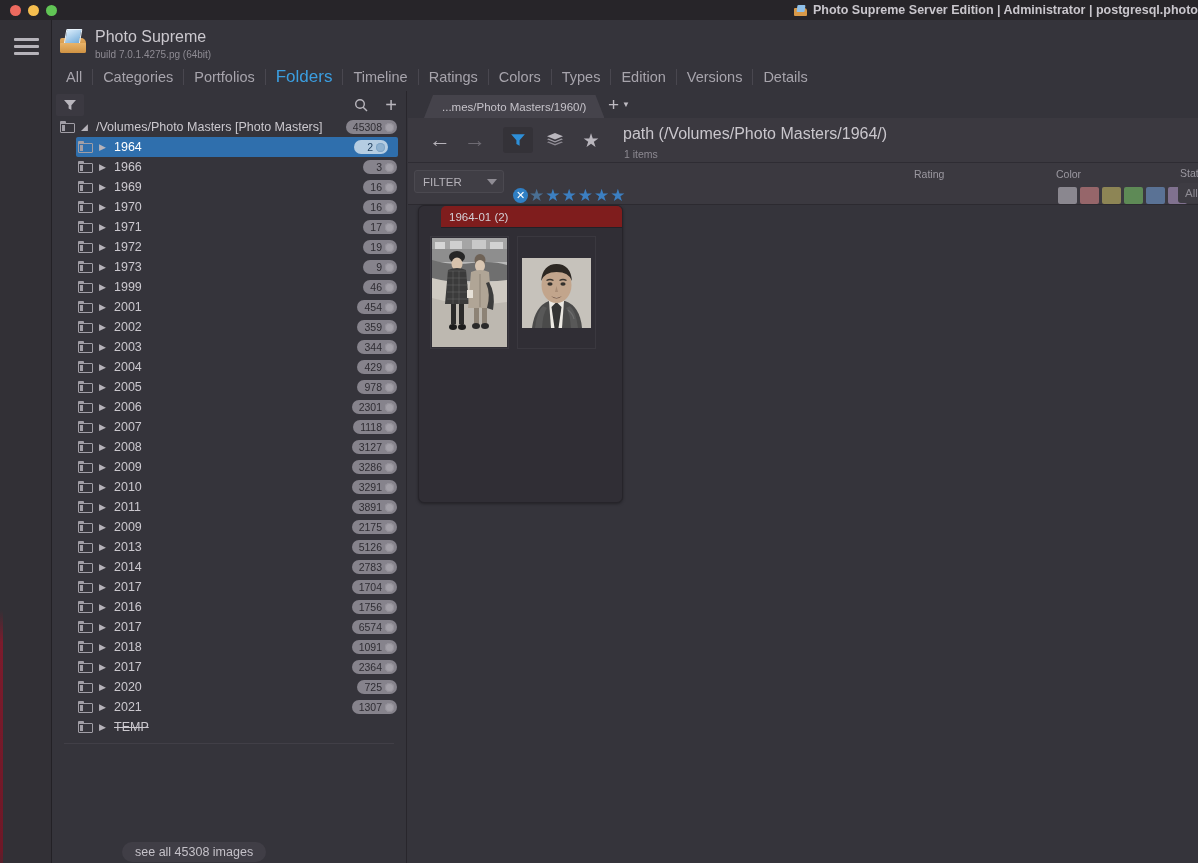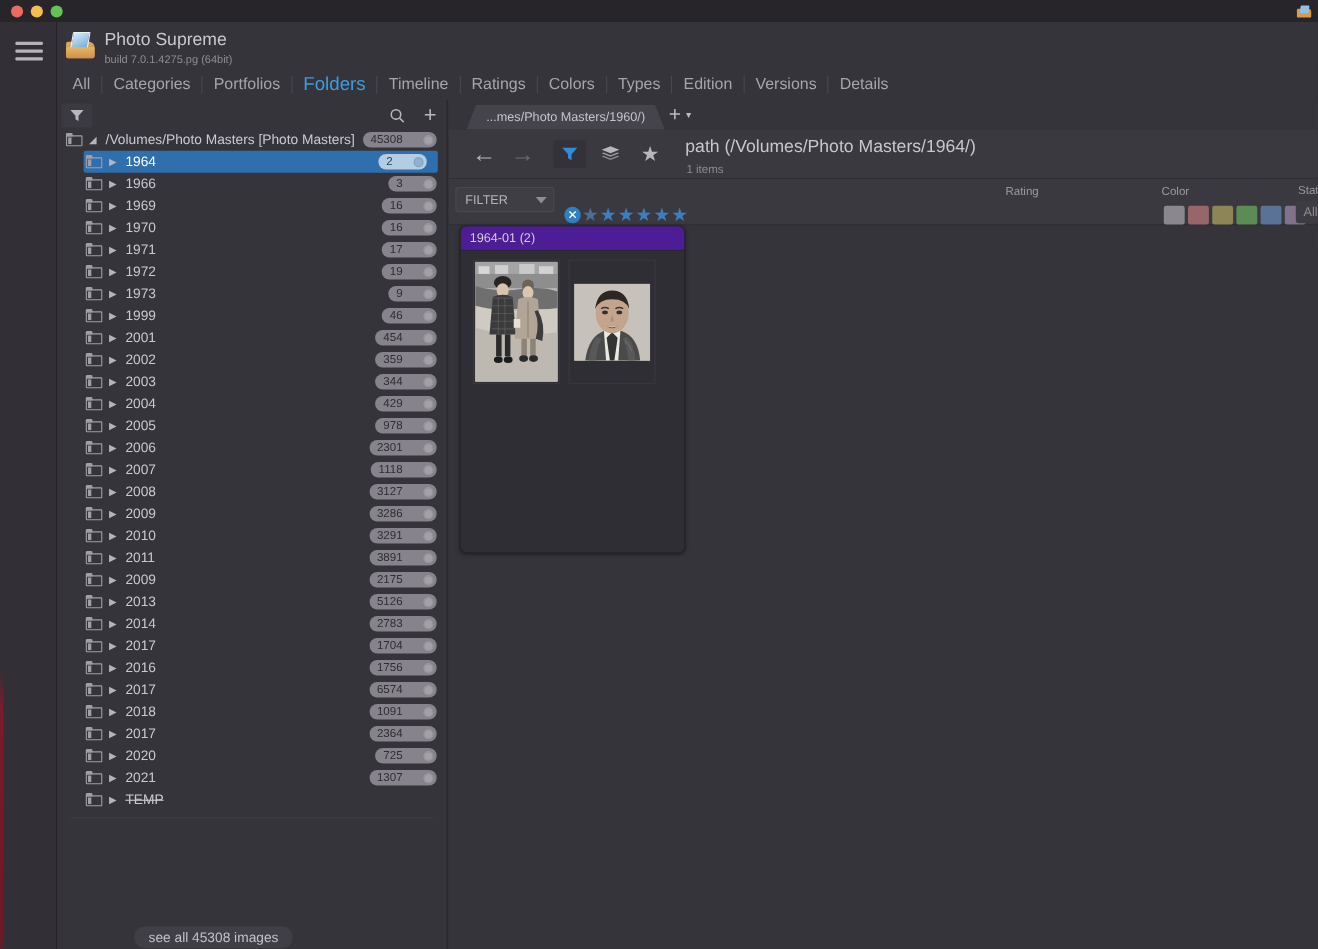--- a/index.html
+++ b/index.html
@@ -117,21 +117,21 @@
      background: #a19ea6; }
   .disc { font-size: 9px; color: #b6b3ba; margin-right: 6px; width: 9px; flex:0 0 auto;}
   .disc.open { transform: rotate(0deg); }
   .fname { flex: 0 0 auto; }
   .fname.struck { text-decoration: line-through; }
   .badge {
     position: absolute; right: 10px; top: 3px; height: 14px; min-width: 34px;
     background: #86838c; border-radius: 7px; color: #2f2d33; font-size: 10.5px;
     display: flex; align-items: center; padding: 0 3px 0 7px; justify-content: flex-end;
   }
-  .badge span.num { margin-right: 19px; }
+  .badge span.num { margin-right: 3px; }
   .badge i.dotb { width: 9px; height: 9px; border-radius: 50%; background: #a3a0a8;
     display:block; box-shadow: inset 0 0 0 1px #949199; }
   .row.selected .badge { background: #b5cde2; color: #1e3d5c; }
   .row.selected .badge i.dotb { background: #8fb2d0; box-shadow: inset 0 0 0 1px #7ea4c6; }
   .tree-sep { position: absolute; left: 12px; top: 652px; width: 330px; height: 1px; background: #413f47; }
   .seeall {
     position: absolute; left: 70px; top: 771px; transform: translateY(-100%);
     font-size: 12.5px; color: #c4c1c8; background: #403e46;
     border-radius: 10px; padding: 3px 13px; cursor: pointer;
   }
@@ -191,23 +191,23 @@
     padding: 0 5px 0 7px; font-size: 11.5px; color: #8d8a92; cursor: pointer;
   }
 
   
   .thumbarea { position: absolute; left: 0; top: 114px; width: 790px; height: 658px; background: #35343b; }
   .group {
     position: absolute; left: 10px; top: 90px; width: 205px; height: 298px;
     background: #302e35; border: 1px solid #26242a; border-radius: 6px;
     box-shadow: 0 1px 3px rgba(0,0,0,.35);
   }
-  .group-hdr { height: 22px; background: #4c1d95; border-radius: 5px 5px 0 0;
+  .group-hdr { height: 22px; background: #7f1d1d; border-radius: 5px 5px 0 0;
     display: flex; align-items: center; padding-left: 8px; font-size: 11.5px; color: #d3d0d6;
-    border-bottom: 1px solid #232127; }
+    border-bottom: 1px solid #232127; margin-left: 22px; }
   .cells { display: flex; padding: 8px 0 0 11px; gap: 8px; }
   .cell { width: 79px; height: 113px; background: #302e35; display: flex; align-items: center;
           justify-content: center; border: 1px solid #3a383f; }
   .ph { background: #8d8d8d; overflow: hidden; position: relative; }
   .ph1 { width: 75px; height: 109px; }
   .ph2 { width: 69px; height: 70px; }
 </style>
 </head>
 <body>
 
@@ -217,20 +217,21 @@
     <div class="traffic">
       <span class="dot red"></span>
       <span class="dot yellow"></span>
       <span class="dot green"></span>
     </div>
     <div class="title-text">
       <span class="title-icon">
         <span class="fold"></span>
           <span class="pic"></span>
       </span>
+      <span>Photo Supreme Server Edition | Administrator | postgresql.photo</span>
     </div>
   </div>
 
   <div class="leftrail">
     <div class="redline"></div>
     <div class="hamburger">
       <i></i>
         <i></i>
         <i></i>
     </div>

